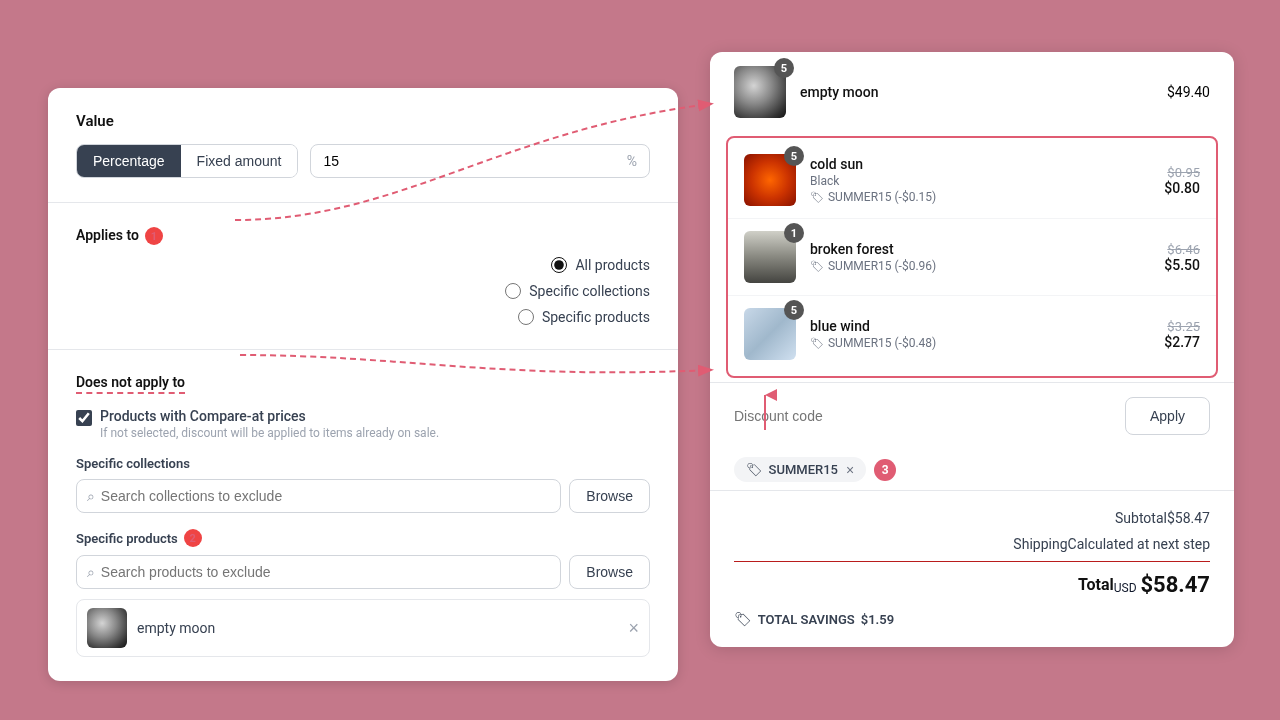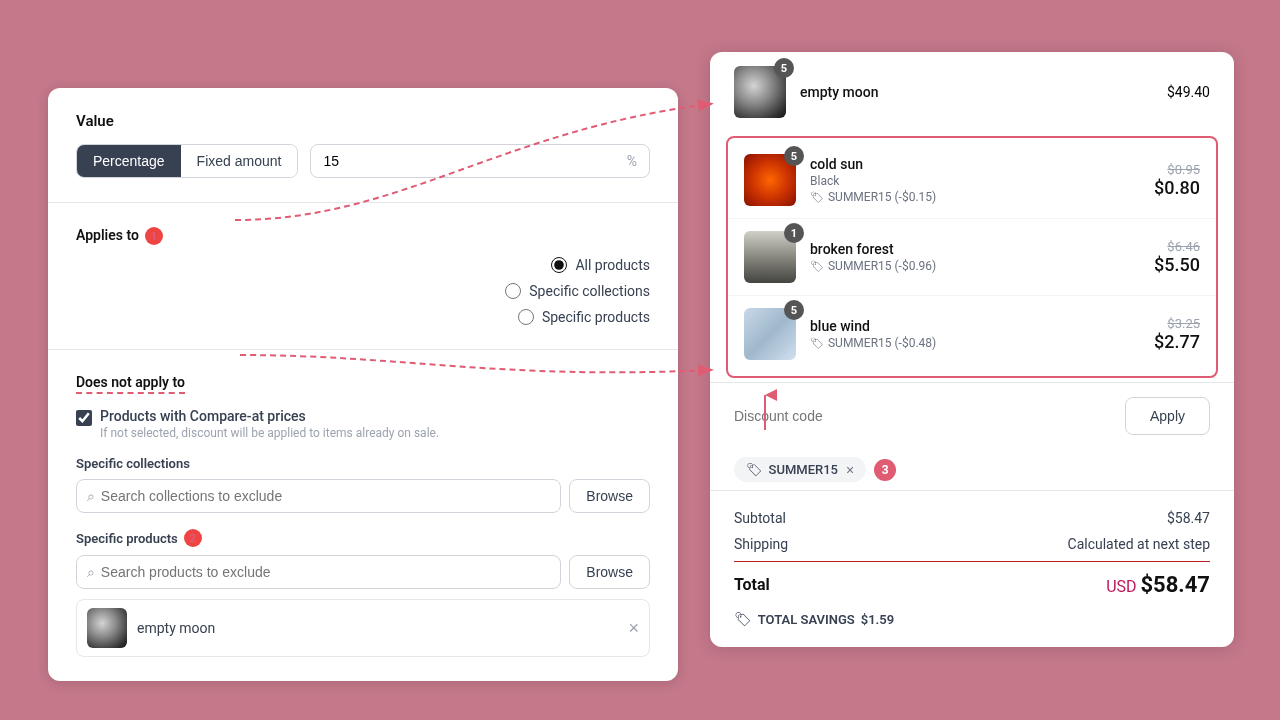--- a/index.html
+++ b/index.html
@@ -333,21 +333,21 @@
       text-align: right;
     }
 
     .price-original {
       font-size: 13px;
       color: #9ca3af;
       text-decoration: line-through;
     }
 
     .price-discounted {
-      font-size: 18px;
+      font-size: 14px;
       color: #111;
       font-weight: 500;
     }
 
     .price-single {
       font-size: 14px;
       color: #000000;
     }
 
     
@@ -445,21 +445,21 @@
     }
 
     
     .totals-section {
       padding: 14px 24px 8px;
       border-top: 1px solid #e5e7eb;
     }
 
     .total-row {
       display: flex;
-      justify-content: space-between;
+      justify-content: flex-end;
       align-items: center;
       padding: 5px 0;
     }
 
     .total-label {
       font-size: 14px;
       color: #374151;
     }
 
     .total-value {
@@ -470,21 +470,21 @@
     .total-row.grand {
       font-weight: 700;
       font-size: 16px;
       padding: 10px 0 6px;
       border-top: 1px solid #b91c1c;
       margin-top: 4px;
     }
 
     .grand-label { font-size: 16px; font-weight: 700; color: #111; }
     .grand-value { font-size: 22px; font-weight: 700; color: #111; }
-    .usd-label { font-size: 16px; color: #be185d; margin-right: 4px; font-weight: 400; }
+    .usd-label { font-size: 12px; color: #0f172a; margin-right: 4px; font-weight: 400; }
 
     .savings-row {
       display: flex;
       align-items: center;
       gap: 6px;
       padding: 8px 0 12px;
     }
 
     .savings-tag-icon { font-size: 14px; color: #374151; }
     .savings-text { font-size: 13px; color: #374151; font-weight: 600; }

